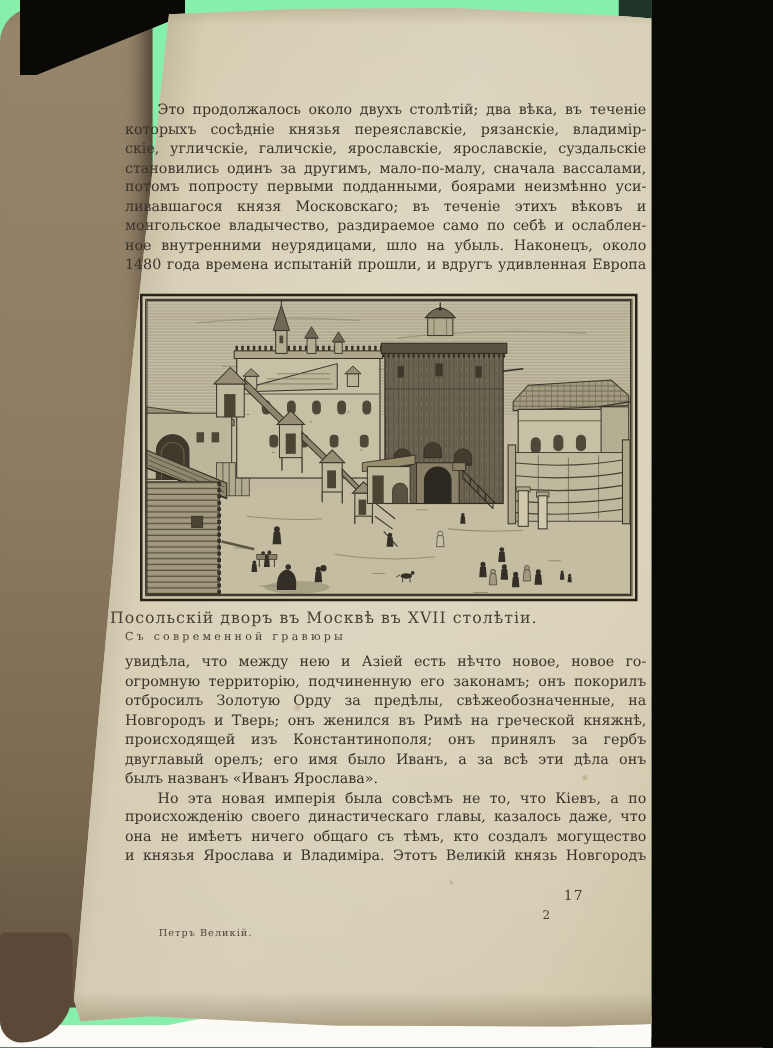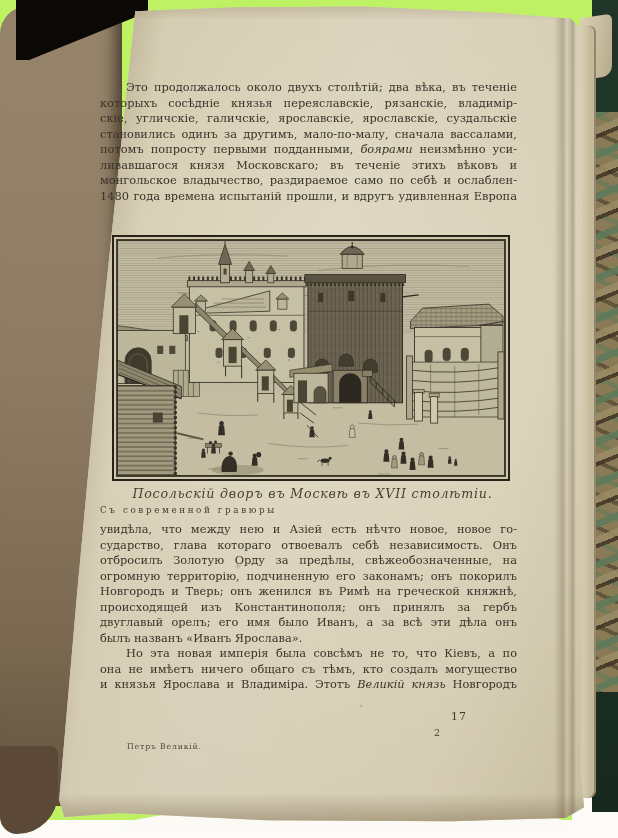--- a/index.html
+++ b/index.html
@@ -1,16 +1,16 @@
 <!DOCTYPE html>
 <html><head>
 <meta charset="utf-8">
 <style>
   html,body{margin:0;padding:0;background:#0b0906;}
-  .stage{position:relative;width:618px;height:838px;overflow:hidden;background:#bef264;
+  .stage{position:relative;width:521px;height:838px;overflow:hidden;background:#86efac;
          font-family:"DejaVu Serif", serif;}
   
   .board-left{position:absolute;left:0;top:6px;width:122px;height:800px;
     background:linear-gradient(180deg,#97856b 0%,#8d7c63 45%,#7a6950 80%,#63523e 100%);
     border-radius:28px 0 0 12px;
     box-shadow:inset -12px 0 16px -6px rgba(15,8,2,.6);}
   .hinge-dark{position:absolute;left:16px;top:0;width:132px;height:60px;background:#0b0906;
     clip-path:polygon(0 0,100% 0,100% 20%,10% 100%,0 100%);}
   .board-bottom{position:absolute;left:0;bottom:4px;width:58px;height:88px;background:#5b4836;
     border-radius:4px 10px 48px 20px;}
@@ -51,23 +51,23 @@
       linear-gradient(90deg,rgba(0,0,0,0) calc(100% - 30px),rgba(90,75,50,.28) calc(100% - 21px),rgba(0,0,0,0) calc(100% - 17px),rgba(90,75,50,.3) calc(100% - 11px),rgba(0,0,0,0) calc(100% - 8px)),
       linear-gradient(0deg,rgba(110,90,60,.4) 0,rgba(110,90,60,0) 3.5%),
       linear-gradient(180deg,rgba(120,100,70,.25) 0,rgba(120,100,70,0) 2%);}
   
   .textcol{position:absolute;left:100px;width:417px;color:#3a332a;}
   .tline{height:15.5px;line-height:15.5px;font-size:11.4px;
     text-align:justify;text-align-last:justify;-moz-text-align-last:justify;
     overflow:hidden;white-space:nowrap0;}
   .tline.indent{text-indent:26px;}
   .tline.short{text-align-last:left;-moz-text-align-last:left;}
-  .it{font-style:italic;}
-  .caption1{position:absolute;left:104px;top:486px;width:417px;text-align:center;
-    font-style:italic;font-size:12.6px;letter-spacing:.8px;color:#474033;}
+  .it{}
+  .caption1{position:absolute;left:88px;top:486px;width:417px;
+    font-size:12.6px;letter-spacing:.8px;color:#474033;}
   .caption2{position:absolute;left:100px;top:505px;width:417px;text-align:left;
     font-size:8.8px;letter-spacing:2.6px;color:#474033;}
   .engraving{position:absolute;left:112px;top:235px;width:398px;height:246px;box-sizing:border-box;
     border:2.5px solid #282319;background:#cfc8ad;padding:2px;}
   .engraving-inner{width:100%;height:100%;box-sizing:border-box;border:1px solid #464033;}
   .pagenum{position:absolute;left:451px;top:710px;font-size:11px;letter-spacing:1px;color:#423b2e;}
   .sheetnum{position:absolute;left:434px;top:727px;font-size:9.5px;color:#423b2e;}
   .footersig{position:absolute;left:127px;top:742px;font-size:7.8px;letter-spacing:.8px;color:#51483a;text-align:center;}
 </style>
 </head>
@@ -89,20 +89,21 @@
   <div class="page"></div>
 
   <div class="textcol" style="top:80px">
     <div class="tline indent">Это продолжалось около двухъ столѣтій; два вѣка, въ теченіе</div>
     <div class="tline">которыхъ сосѣдніе князья переяславскіе, рязанскіе, владимір-</div>
     <div class="tline">скіе, угличскіе, галичскіе, ярославскіе, ярославскіе, суздальскіе</div>
     <div class="tline">становились одинъ за другимъ, мало-по-малу, сначала вассалами,</div>
     <div class="tline"><span>потомъ попросту первыми подданными, </span><span class="it">боярами</span><span> неизмѣнно уси-</span></div>
     <div class="tline">ливавшагося князя Московскаго; въ теченіе этихъ вѣковъ и</div>
     <div class="tline">монгольское владычество, раздираемое само по себѣ и ослаблен-</div>
+    <div class="tline">ное внутренними неурядицами, шло на убыль. Наконецъ, около</div>
     <div class="tline">1480 года времена испытаній прошли, и вдругъ удивленная Европа</div>
   </div>
 
   <div class="engraving">
     <div class="engraving-inner">
       <svg width="100%" height="100%" viewBox="0 0 386 232" preserveAspectRatio="none">
         <defs>
           <pattern id="sky" width="5" height="2.4" patternUnits="userSpaceOnUse">
             <line x1="0" y1="1.2" x2="5" y2="1.2" stroke="#8f8973" stroke-width="0.55"></line>
           </pattern>
@@ -319,28 +320,28 @@
         <rect x="0.5" y="0.5" width="385" height="231" fill="none" stroke="#3a342a" stroke-width="1"></rect>
       </svg>
     </div>
   </div>
 
   <div class="caption1">Посольскій дворъ въ Москвѣ въ XVII столѣтіи.</div>
   <div class="caption2">Съ современной гравюры</div>
 
   <div class="textcol" style="top:522px">
     <div class="tline">увидѣла, что между нею и Азіей есть нѣчто новое, новое го-</div>
-    <div class="tline">сударство, глава котораго отвоевалъ себѣ независимость. Онъ</div>
+    <div class="tline">огромную территорію, подчиненную его законамъ; онъ покорилъ</div>
     <div class="tline">отбросилъ Золотую Орду за предѣлы, свѣжеобозначенные, на</div>
-    <div class="tline">огромную территорію, подчиненную его законамъ; онъ покорилъ</div>
     <div class="tline">Новгородъ и Тверь; онъ женился въ Римѣ на греческой княжнѣ,</div>
     <div class="tline">происходящей изъ Константинополя; онъ принялъ за гербъ</div>
     <div class="tline">двуглавый орелъ; его имя было Иванъ, а за всѣ эти дѣла онъ</div>
     <div class="tline short">былъ названъ «Иванъ Ярослава».</div>
     <div class="tline indent">Но эта новая имперія была совсѣмъ не то, что Кіевъ, а по</div>
+    <div class="tline">происхожденію своего династическаго главы, казалось даже, что</div>
     <div class="tline">она не имѣетъ ничего общаго съ тѣмъ, кто создалъ могущество</div>
     <div class="tline"><span>и князья Ярослава и Владиміра. Этотъ </span><span class="it">Великій князь</span><span> Новгородъ</span></div>
   </div>
 
   <div class="pagenum">17</div>
   <div class="sheetnum">2</div>
   <div class="footersig">Петръ Великій.</div>
 
 </div>
 

